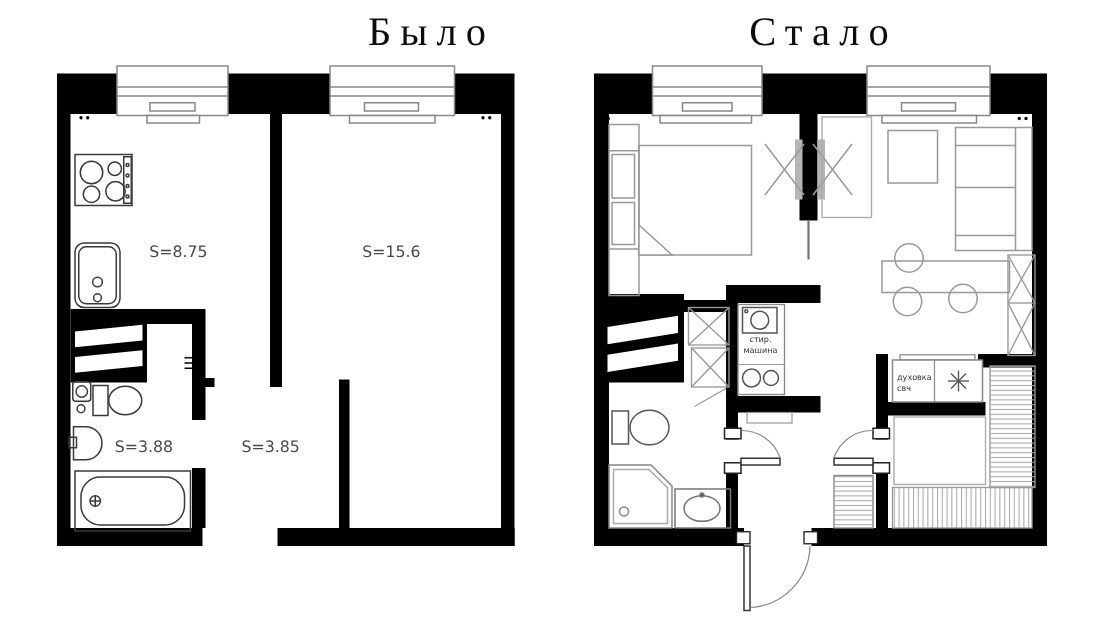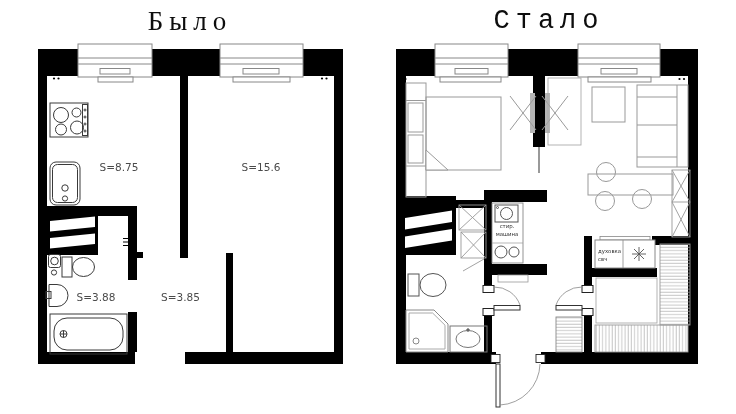--- a/index.html
+++ b/index.html
@@ -1,22 +1,22 @@
 <!DOCTYPE html>
 <html><head>
 <meta charset="utf-8">
 <style>
   html,body{margin:0;padding:0;background:#fff;}
   .canvas{position:relative;width:736px;height:414px;background:#fff;overflow:hidden;
           font-family:"DejaVu Sans",sans-serif;}
   .plan-title{position:absolute;top:6px;font-family:"Liberation Serif",serif;
               font-size:27px;font-weight:500;color:#0d0d0d;letter-spacing:6px;
               text-align:center;white-space:nowrap;}
-  #title-before{left:34px;width:312px;}
-  #title-after{left:398px;width:302px;font-family:Liberation Mono, monospace;}
+  #title-before{left:18px;width:312px;text-align:right;}
+  #title-after{left:398px;width:302px;}
   svg{position:absolute;left:0;top:0;}
   svg text{font-family:"DejaVu Sans",sans-serif;}
   .arealbl{font-size:10.5px;fill:#4a4a4a;}
   .tinylbl{font-size:5.4px;fill:#333;}
 </style>
 </head>
 <body>
 
 <div class="canvas">
 

